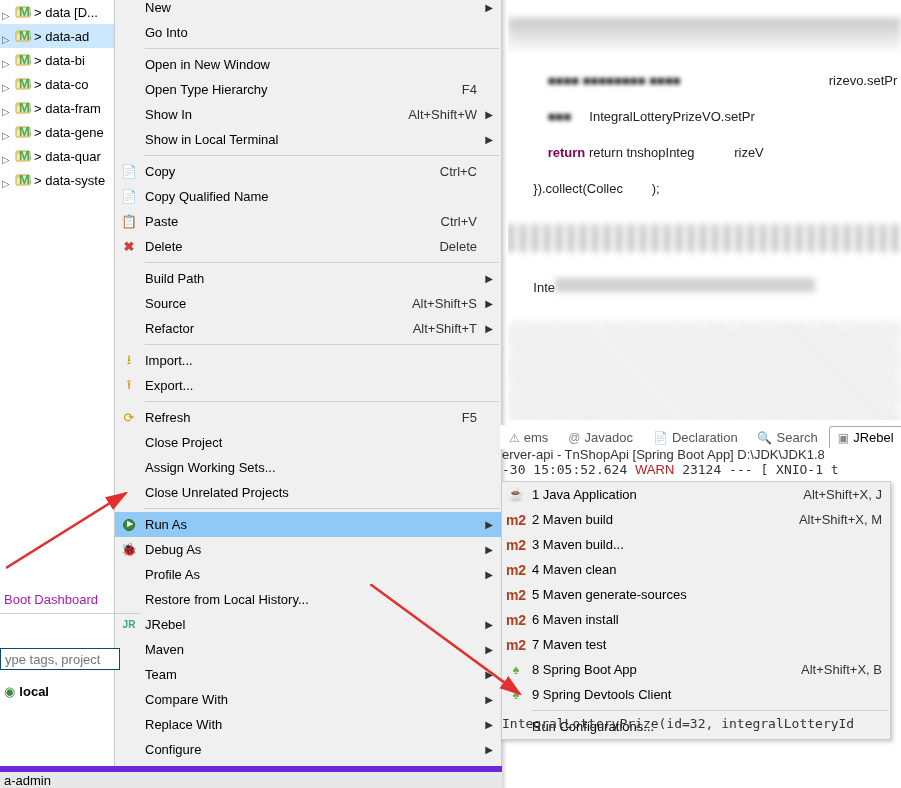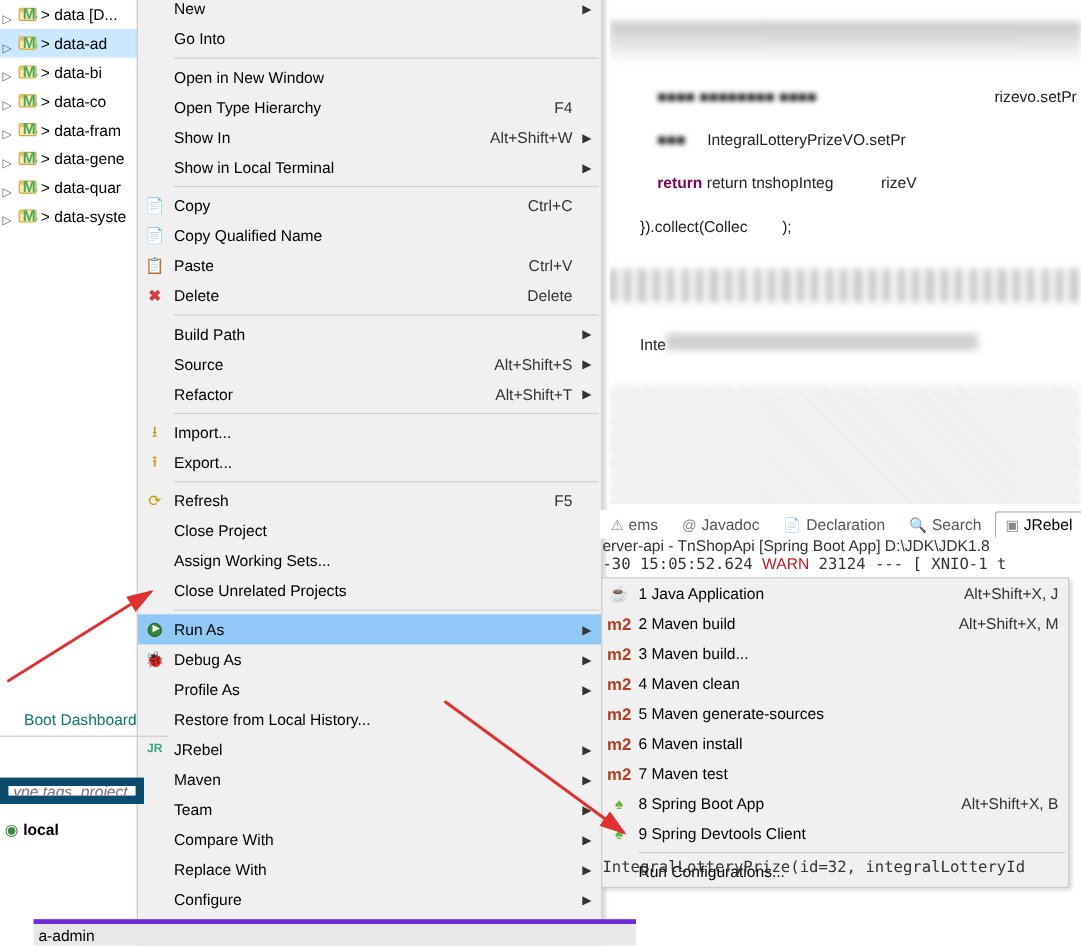--- a/index.html
+++ b/index.html
@@ -24,24 +24,24 @@
 .code-area .blur { filter:blur(3px); opacity:.55; }
 .code-area .kw { color:#7f0055; font-weight:bold; }
 .tabs { position:absolute; left:500px; top:425px; right:0; height:24px; display:flex; align-items:center; gap:2px; background:#fff; overflow:hidden; }
 .tab { height:22px; display:flex; align-items:center; gap:4px; padding:0 8px; border:1px solid transparent; border-bottom:none; color:#555; }
 .tab.active { background:#fff; border-color:#aaa; border-radius:3px 3px 0 0; color:#000; }
 .console-hdr { position:absolute; left:502px; top:447px; right:0; }
 .console-title { font-size:13px; color:#333; white-space:nowrap; }
 .console-line { font-family:Consolas,monospace; font-size:13px; color:#333; white-space:nowrap; }
 .console-line .warn { color:#b91c1c; }
 .dashboard { position:absolute; left:0; top:585px; width:140px; }
-.dash-title { height:28px; display:flex; align-items:center; padding-left:20px; color:#0f766e; }
-.dash-input { height:22px; border:7px solid #0c4a6e; width:120px; padding:0 4px; color:#888; font-style:italic; background:#fff; margin-top:6px; }
+.dash-title { height:28px; display:flex; align-items:center; padding-left:4px; color:#a21caf; }
+.dash-input { height:22px; border:1px solid #0c4a6e; width:120px; padding:0 4px; color:#888; background:#fff; margin-top:6px; }
 .local-item { height:26px; display:flex; align-items:center; gap:4px; padding-left:4px; margin-top:8px; }
-.status-bar { position:absolute; left:0; bottom:0; height:22px; width:502px; background:#e8e8e8; border-top:4px solid #6d28d9; display:flex; align-items:center; padding-left:4px;margin-left:28px; }
+.status-bar { position:absolute; left:0; bottom:0; height:22px; width:502px; background:#e8e8e8; border-top:6px solid #6d28d9; display:flex; align-items:center; padding-left:4px; }
 .bottom-text { position:absolute; left:502px; top:716px; right:0; font-family:Consolas,monospace; font-size:13px; color:#333; white-space:nowrap; }
 .arrow-svg { position:absolute; pointer-events:none; }
 .unicode-ico { font-size:12px; }
 .m2 { color:#b04020; font-weight:bold; font-size:14px; }
 .green-circ { width:12px; height:12px; border-radius:50%; background:#3a873a; border:1px solid #2a6a2a; display:inline-block; }
 </style>
 </head>
 <body>
 
 <div class="tree" id="tree">

